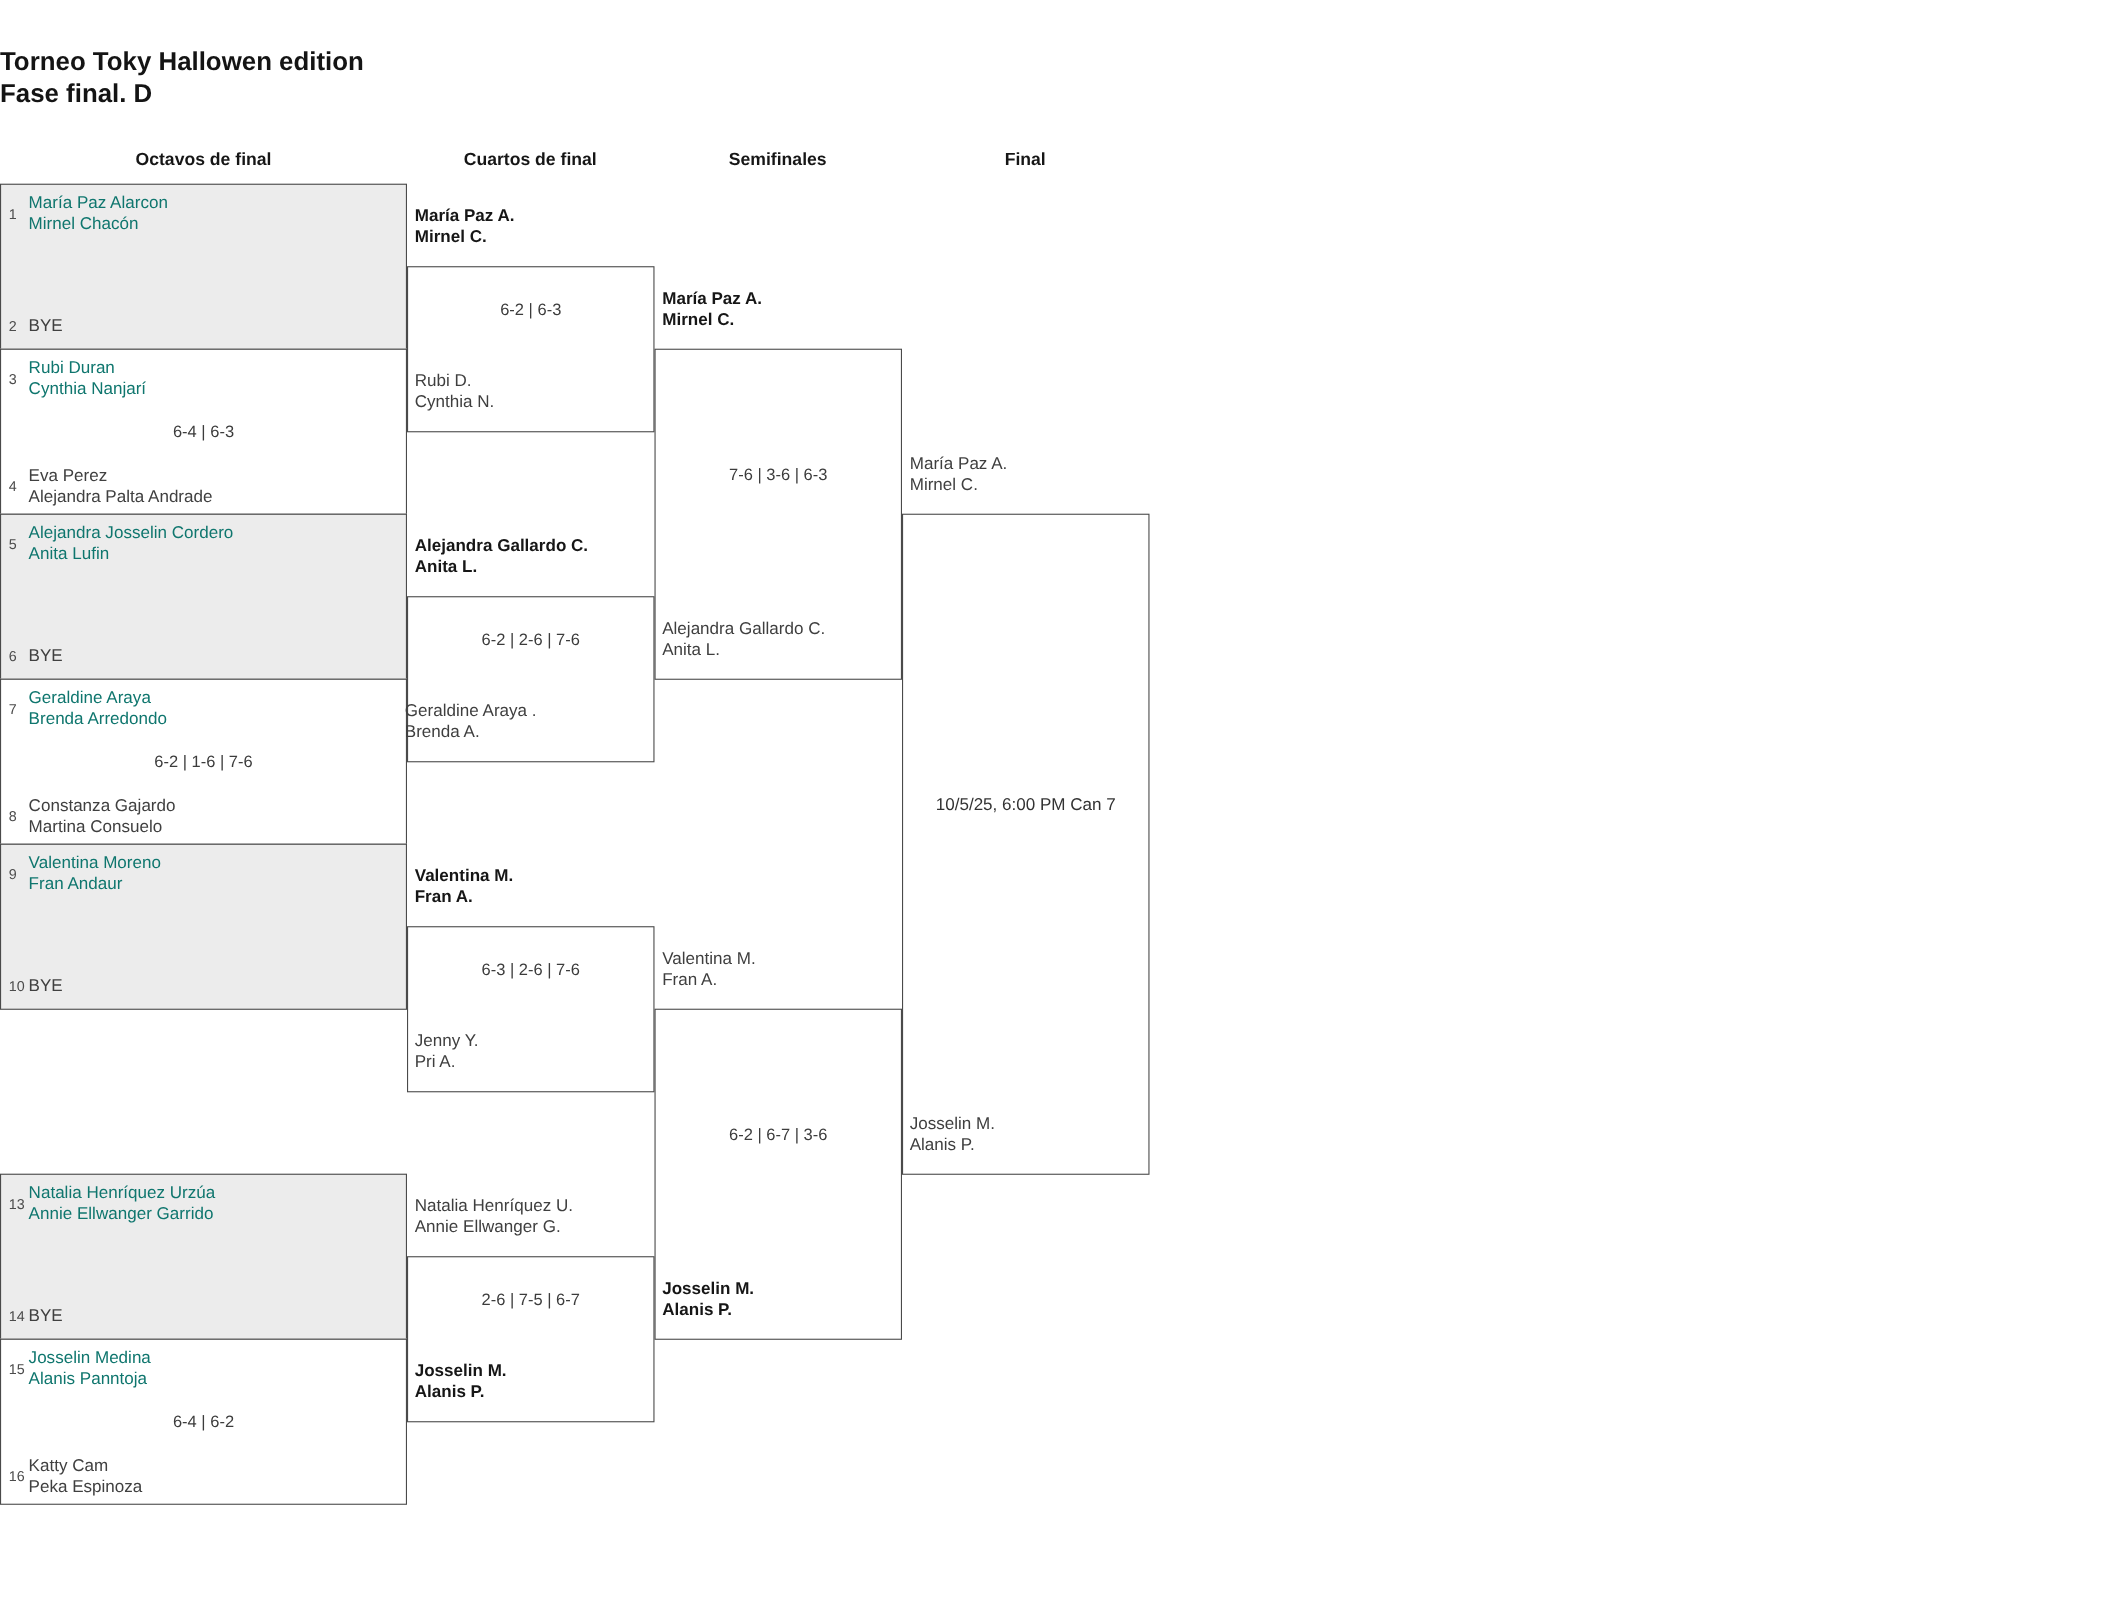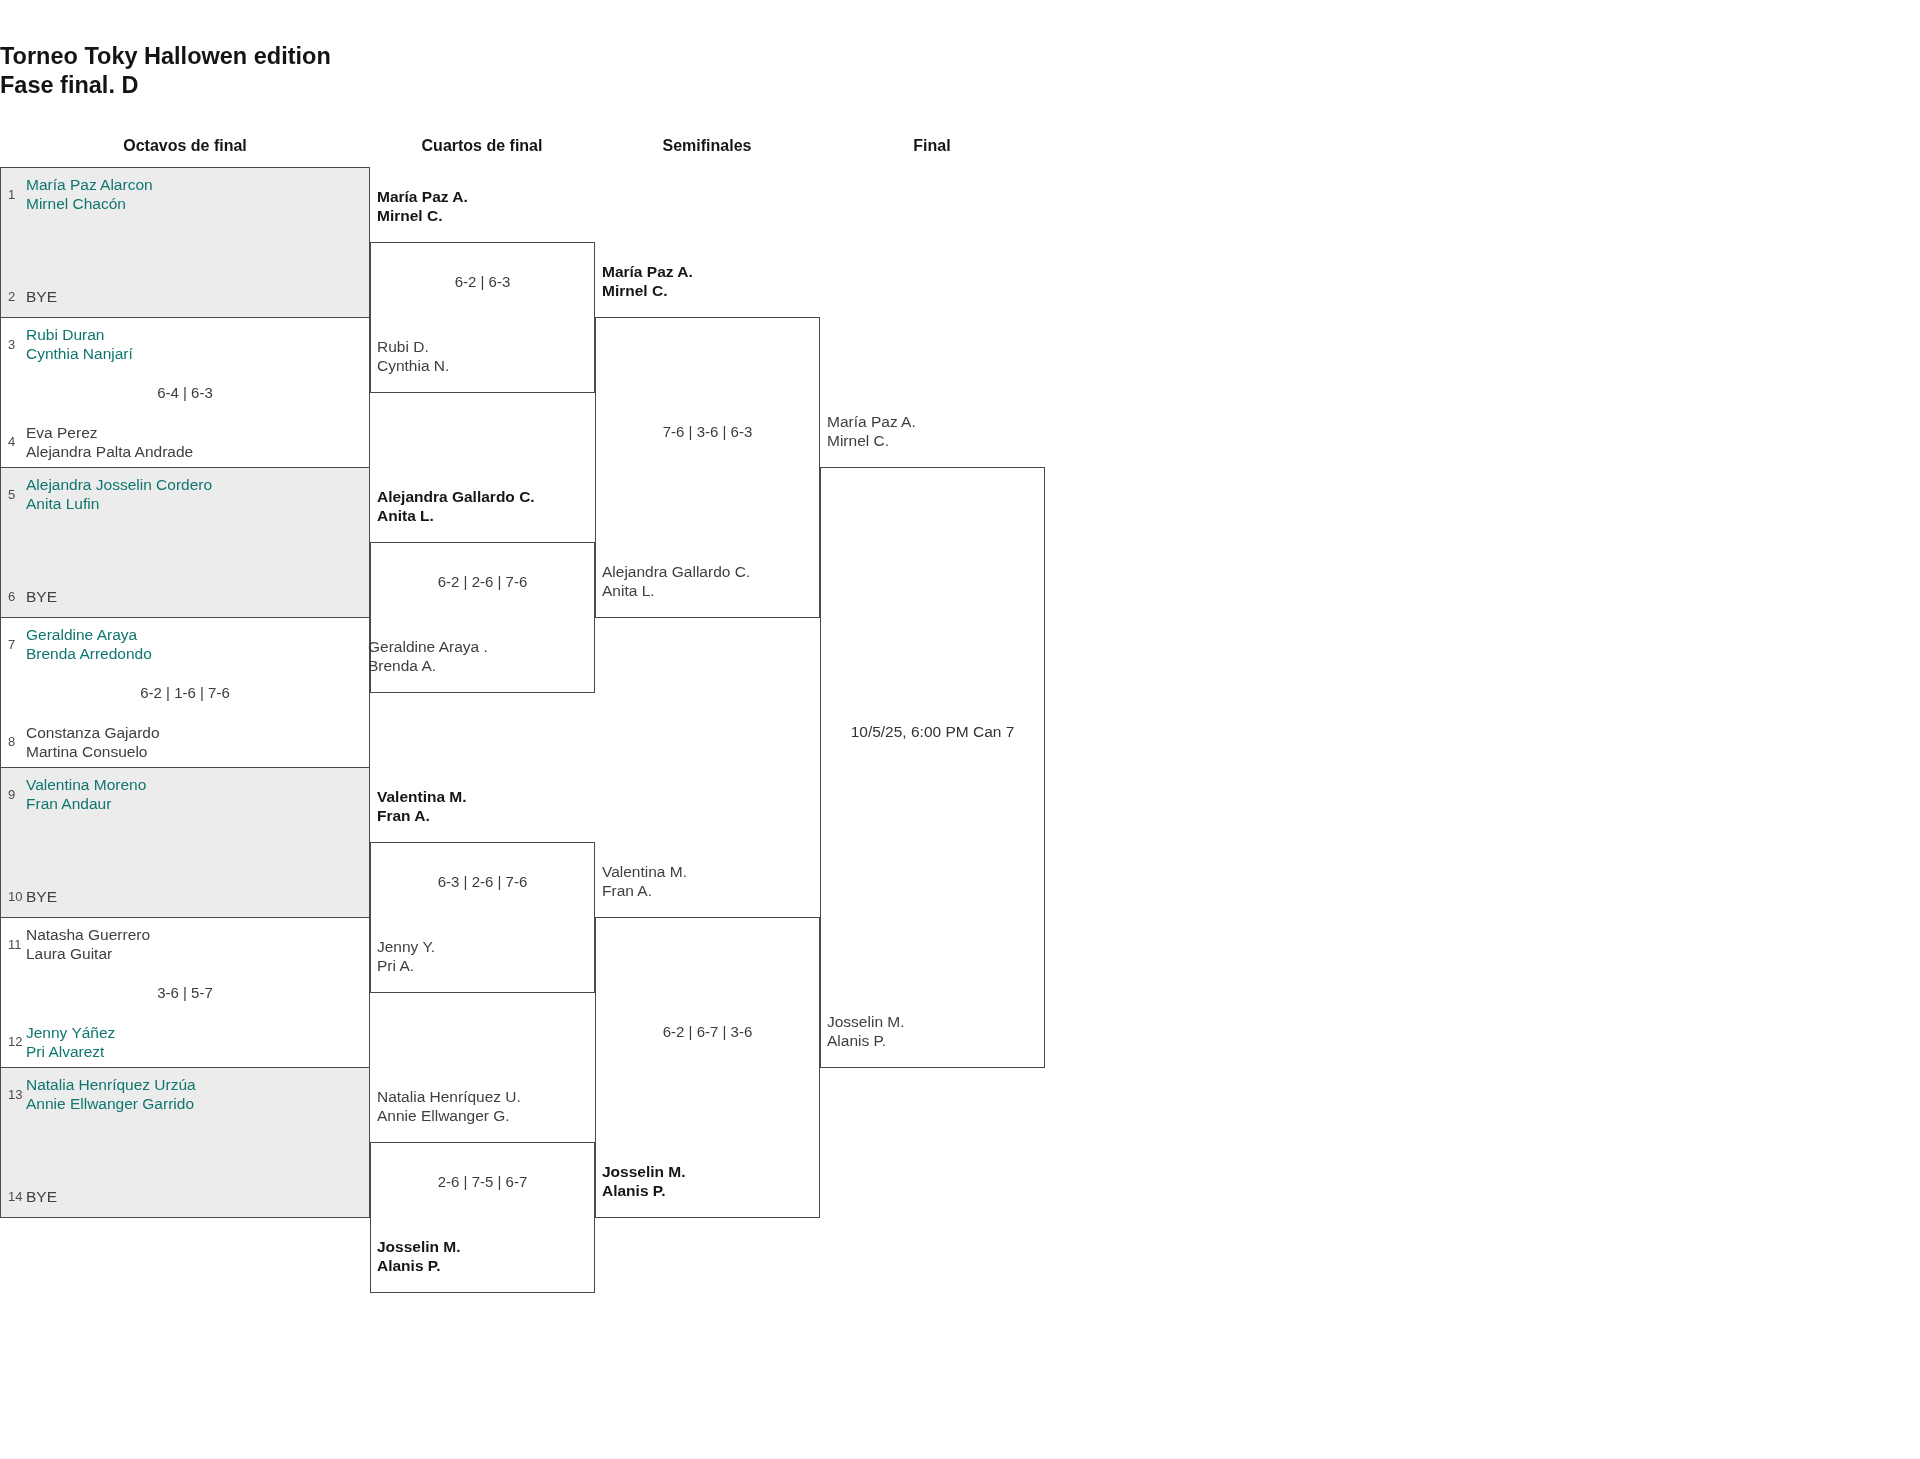--- a/index.html
+++ b/index.html
@@ -107,44 +107,44 @@
   <div class="om bye-match" style="top:727px">
     <div class="seed seed-a">9</div>
     <div class="team team-a win">
       <div>Valentina Moreno</div>
       <div>Fran Andaur</div>
     </div>
     <div class="seed seed-b bye">10</div>
     <div class="team team-b bye">BYE</div>
   </div>
 
-  <div class="om" style="top:877px">
-    <div class="seed seed-a">11</div>
-    <div class="team team-a">
-      <div>Natasha Guerrero</div>
-      <div>Laura Guitar</div>
-    </div>
-    <div class="score">3-6 | 5-7</div>
-    <div class="seed seed-b">12</div>
-    <div class="team team-b win">
-      <div>Jenny Yáñez</div>
-      <div>Pri Alvarezt</div>
-    </div>
-  </div>
 
   <div class="om bye-match" style="top:1027px">
     <div class="seed seed-a">13</div>
     <div class="team team-a win">
       <div>Natalia Henríquez Urzúa</div>
       <div>Annie Ellwanger Garrido</div>
     </div>
     <div class="seed seed-b bye">14</div>
     <div class="team team-b bye">BYE</div>
   </div>
 
+  <div class="om" style="top:1177px">
+    <div class="seed seed-a">15</div>
+    <div class="team team-a win">
+      <div>Josselin Medina</div>
+      <div>Alanis Panntoja</div>
+    </div>
+    <div class="score">6-4 | 6-2</div>
+    <div class="seed seed-b">16</div>
+    <div class="team team-b">
+      <div>Katty Cam</div>
+      <div>Peka Espinoza</div>
+    </div>
+  </div>
 
   <div class="rbox" style="left:370px;top:202px;width:225px;height:151px"></div>
   <div class="lbl win" style="left:377px;top:147px">
     <div>María Paz A.</div>
     <div>Mirnel C.</div>
   </div>
   <div class="rscore" style="left:370px;top:232px">6-2 | 6-3</div>
   <div class="lbl" style="left:377px;top:297px">
     <div>Rubi D.</div>
     <div>Cynthia N.</div>

